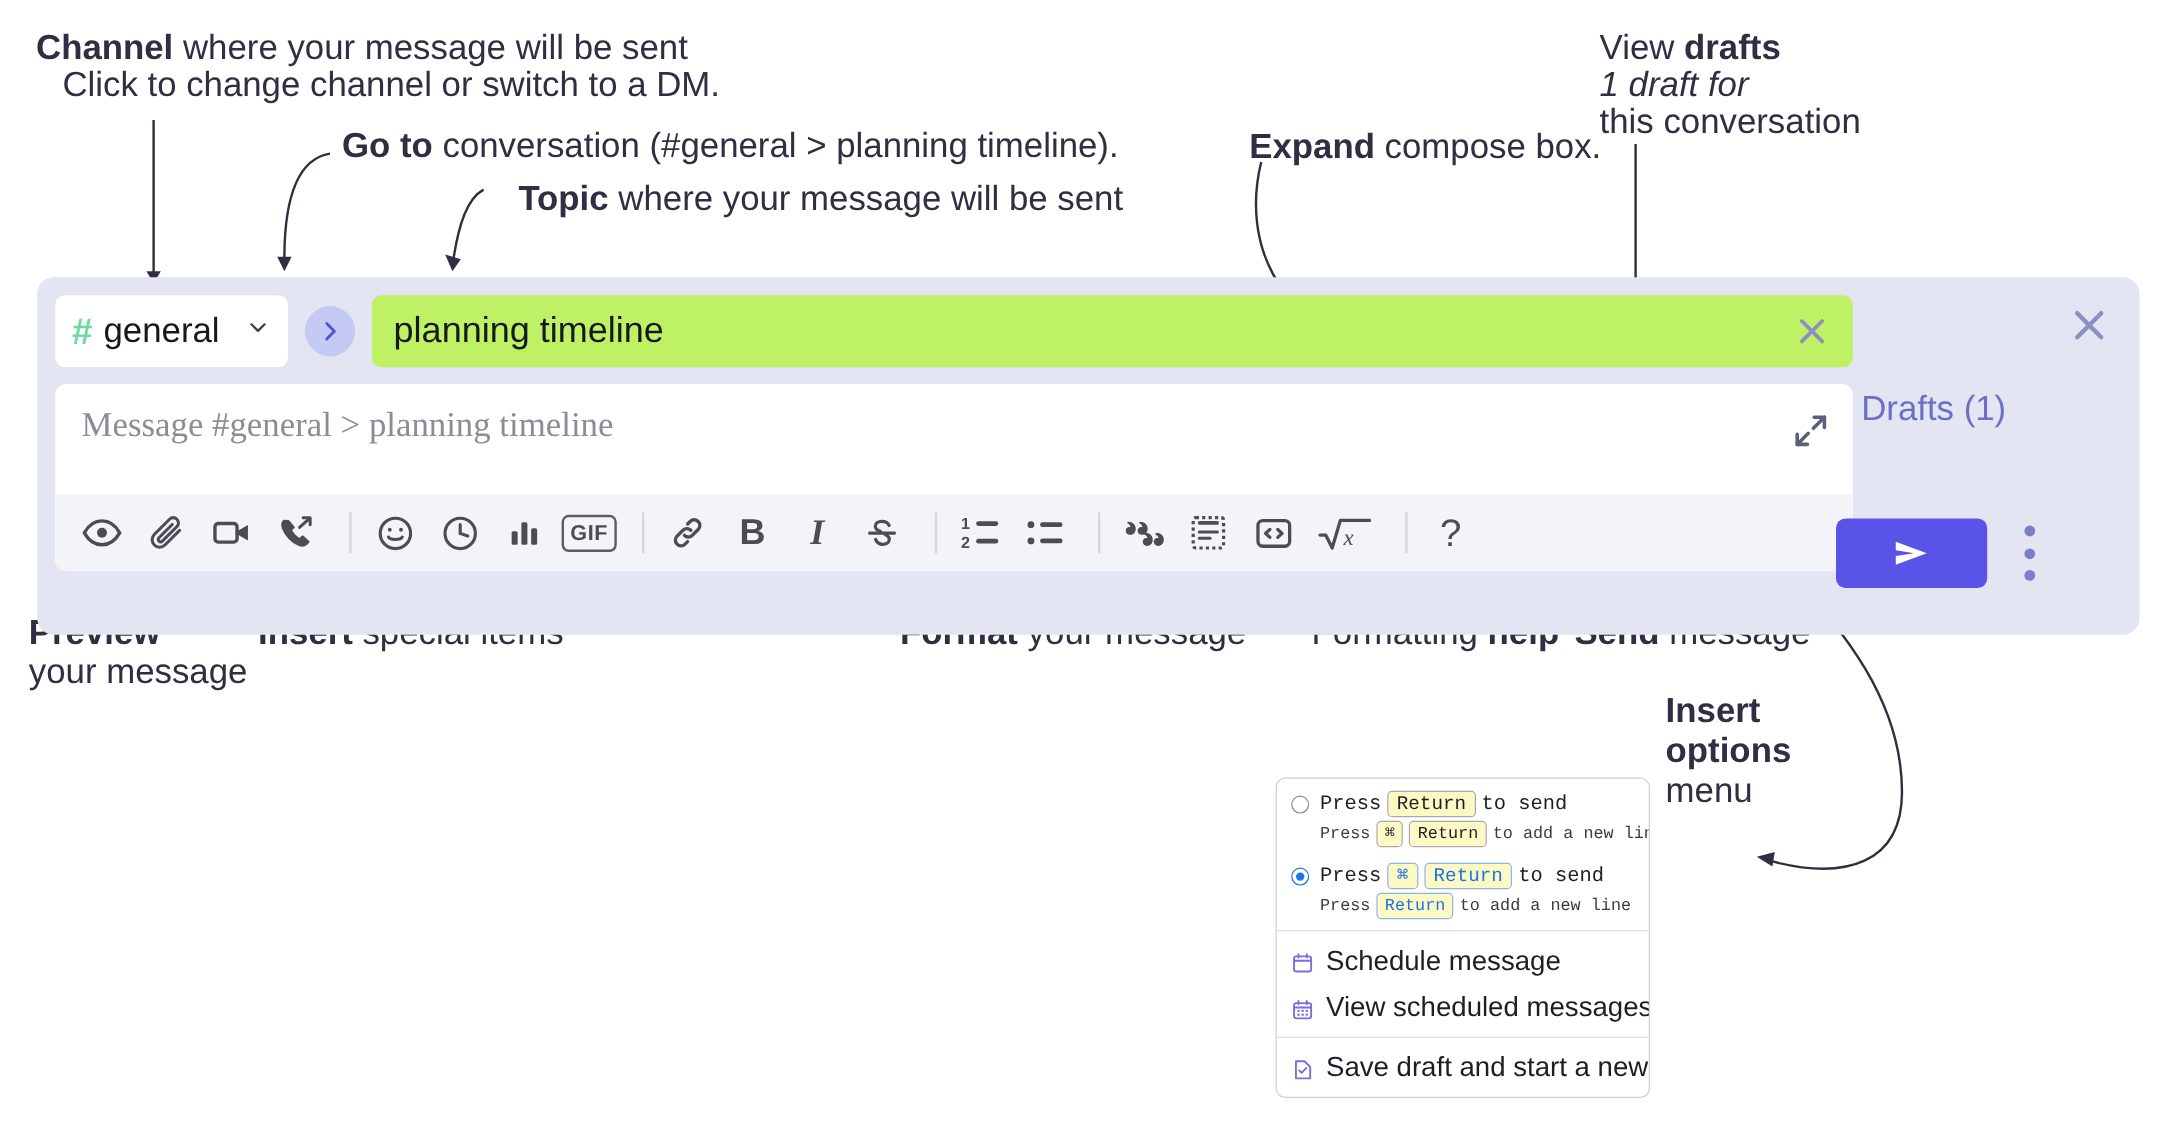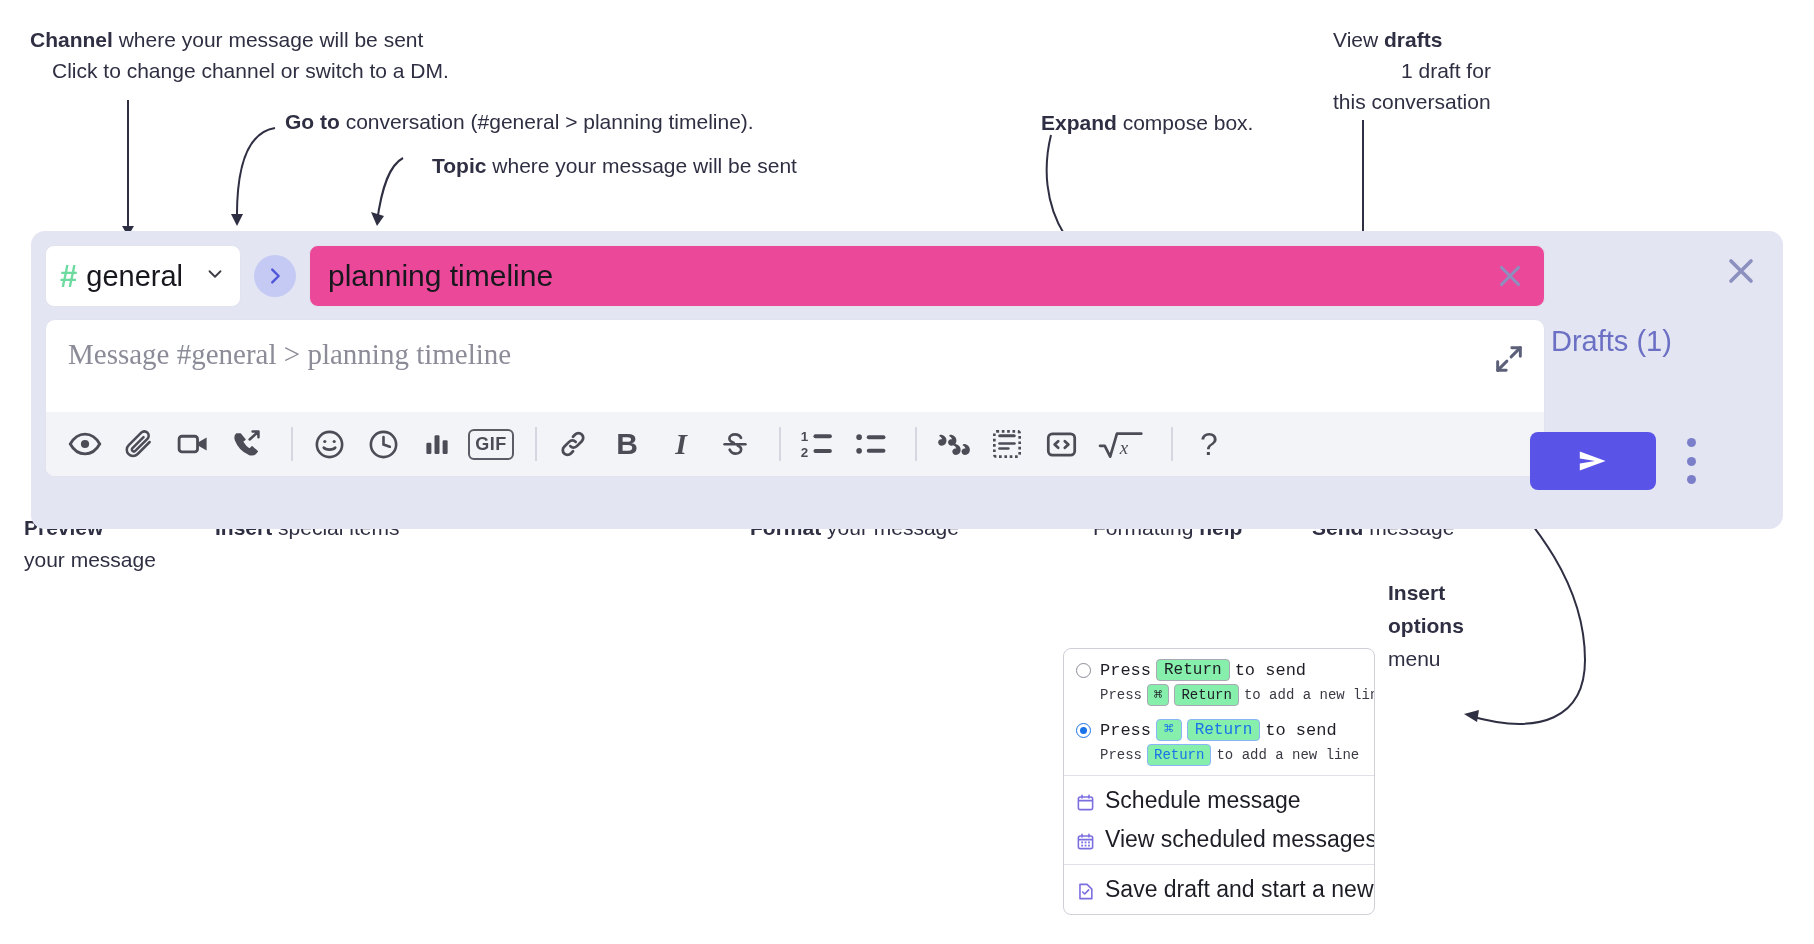--- a/index.html
+++ b/index.html
@@ -8,21 +8,21 @@
     background:#ffffff;
     font-family:"Liberation Sans", sans-serif;
     color:#2b2b3d;
     position:relative;
     overflow:hidden;
   }
 
   
   .anno{
     position:absolute;
-    font-size:21px;
+    font-size:29px;
     line-height:36px;
     color:#2f2f43;
     white-space:nowrap;
   }
   .anno b{font-weight:700;}
 
   
   #lines{position:absolute;left:0;top:0;width:1814px;height:944px;pointer-events:none;}
 
   
@@ -62,21 +62,21 @@
     width:42px;height:42px;border-radius:50%;
     background:#c4caf4;
     display:flex;align-items:center;justify-content:center;
     margin:0 13px;
     cursor:pointer;flex:none;
   }
   .goBtn svg{display:block;}
 
   .topicField{
     flex:1;height:62px;
-    background:#ec4899;
+    background:#bef264;
     border:1px solid #e1e3ef;
     border-radius:9px;
     display:flex;align-items:center;
     box-sizing:border-box;
     padding:0 14px 0 18px;
   }
   .topicVal{font-size:30px;color:#17171e;flex:1;}
   .clearX{width:40px;height:40px;display:flex;align-items:center;justify-content:center;cursor:pointer;}
 
   .msgBox{
@@ -172,21 +172,21 @@
   .radio.on{border-color:#1a73e8;}
   .radio.on::after{
     content:"";position:absolute;left:3px;top:3px;
     width:7px;height:7px;border-radius:50%;background:#1a73e8;
   }
   .radioRow .txt{font-size:17px;display:flex;align-items:center;gap:5px;white-space:nowrap;}
   .subRow{display:flex;align-items:center;padding:2px 12px 7px 36px;font-size:14px;color:#3a3a44;gap:5px;white-space:nowrap;}
   .key{
     display:inline-flex;align-items:center;justify-content:center;
     border:1px solid #a9a9b4;border-radius:4px;
-    padding:1px 6px;font-size:14px;line-height:18px;background:#86efac;color:#1d1d26;
+    padding:1px 6px;font-size:14px;line-height:18px;background:#fef9c3;color:#1d1d26;
   }
   .radioRow .key{font-size:16px;padding:1px 7px;}
   .key.blue{border-color:#8ab4f8;color:#1a73e8;}
   .menuSec{border-top:1px solid #e0e0e8;padding:5px 0;}
   .menuItem{
     display:flex;align-items:center;gap:10px;
     padding:6px 12px;font-size:23px;cursor:pointer;white-space:nowrap;
   }
   .mIcon{width:19px;height:19px;flex:none;color:#7b6ee0;}
 </style>
@@ -206,21 +206,21 @@
   <b>Topic</b><span> where your message will be sent</span>
 </div>
 
 <div class="anno" style="left:1041px;top:105px;">
   <b>Expand</b><span> compose box.</span>
 </div>
 
 <div class="anno" style="left:1333px;top:22px;">
   <span>View </span><b>drafts</b>
 </div>
-<div class="anno ital" style="left:1401px;top:53px;">1 draft for</div>
+<div class="anno ital" style="left:1333px;top:53px;font-style:italic;">1 draft for</div>
 <div class="anno ital" style="left:1333px;top:84px;">this conversation</div>
 
 <div class="anno" style="left:24px;top:510px;">
   <b>Preview</b>
 </div>
 <div class="anno" style="left:24px;top:542px;">your message</div>
 
 <div class="anno" style="left:215px;top:510px;">
   <b>Insert</b><span> special items</span>
 </div>

